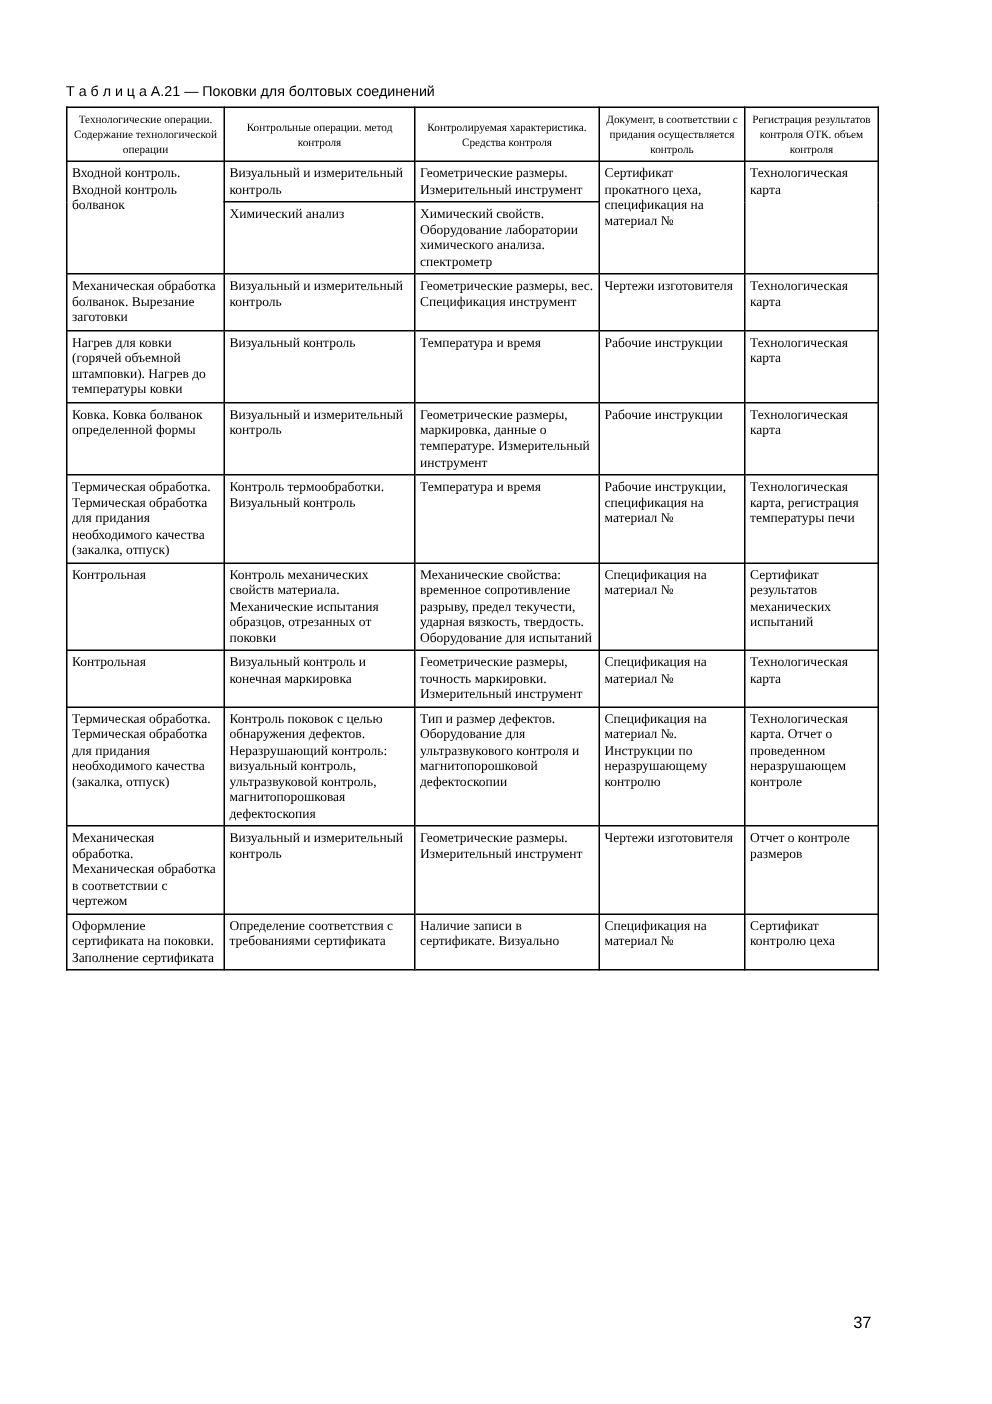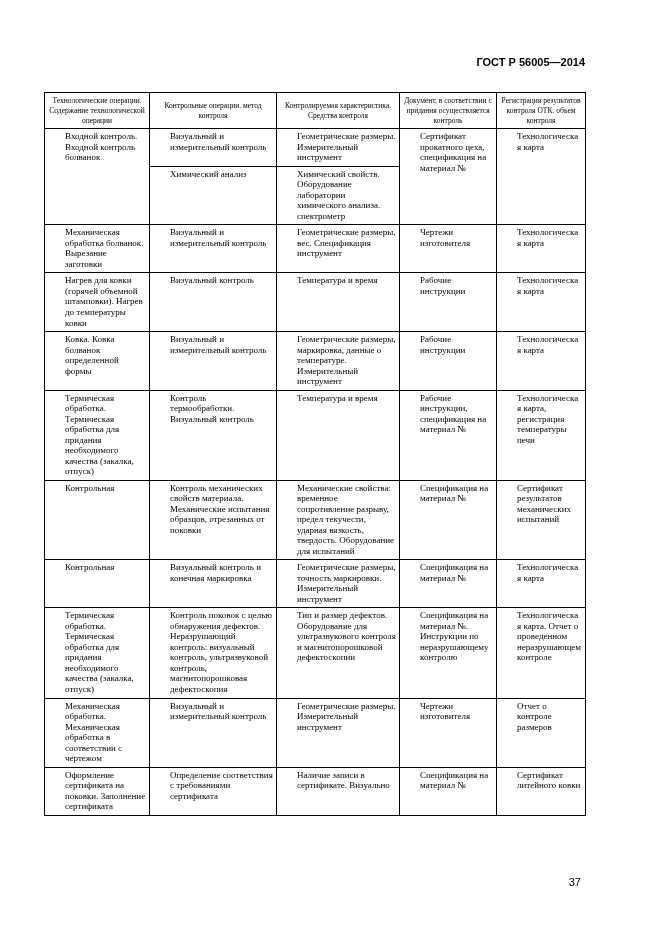--- a/index.html
+++ b/index.html
@@ -31,21 +31,21 @@
       width: 541px;
     }
     table {
       border-collapse: collapse;
       width: 541px;
       table-layout: fixed;
       font-family: Liberation Serif, serif;
     }
     th, td {
       border: 1px solid #000;
-      padding: 2px 3px 3px 20px;
+      padding: 2px 3px 3px 3px;
       font-size: 9px;
       line-height: 1.17;
       vertical-align: top;
       word-wrap: break-word;
       text-align: left;
     }
     th {
       font-size: 7.5px;
       font-weight: normal;
       text-align: center;
@@ -58,22 +58,22 @@
       right: 80px;
       bottom: 48px;
       font-size: 11px;
     }
   </style>
 </head>
 <body>
 
 <div class="page">
 
-  <div class="doc-header">ГОСТ Р 56005—2014</div>
 
+  <div class="caption">Т а б л и ц а А.21 — Поковки для болтовых соединений</div>
 
   <table>
     <colgroup>
       <col style="width:105px">
       <col style="width:127px">
       <col style="width:123px">
       <col style="width:97px">
       <col style="width:89px">
     </colgroup>
     <thead>
@@ -151,20 +151,20 @@
           <td>Визуальный и измерительный контроль</td>
           <td>Геометрические размеры. Измерительный инструмент</td>
           <td>Чертежи изготовителя</td>
           <td>Отчет о контроле размеров</td>
         </tr>
         <tr>
           <td>Оформление сертификата на поковки. Заполнение сертификата</td>
           <td>Определение соответствия с требованиями сертификата</td>
           <td>Наличие записи в сертификате. Визуально</td>
           <td>Спецификация на материал №</td>
-          <td>Сертификат литейного ковки</td>
+          <td>Сертификат контролю цеха</td>
         </tr>
       </tbody>
   </table>
 
   <div class="page-number">37</div>
 
 </div>
 
 </body></html>

